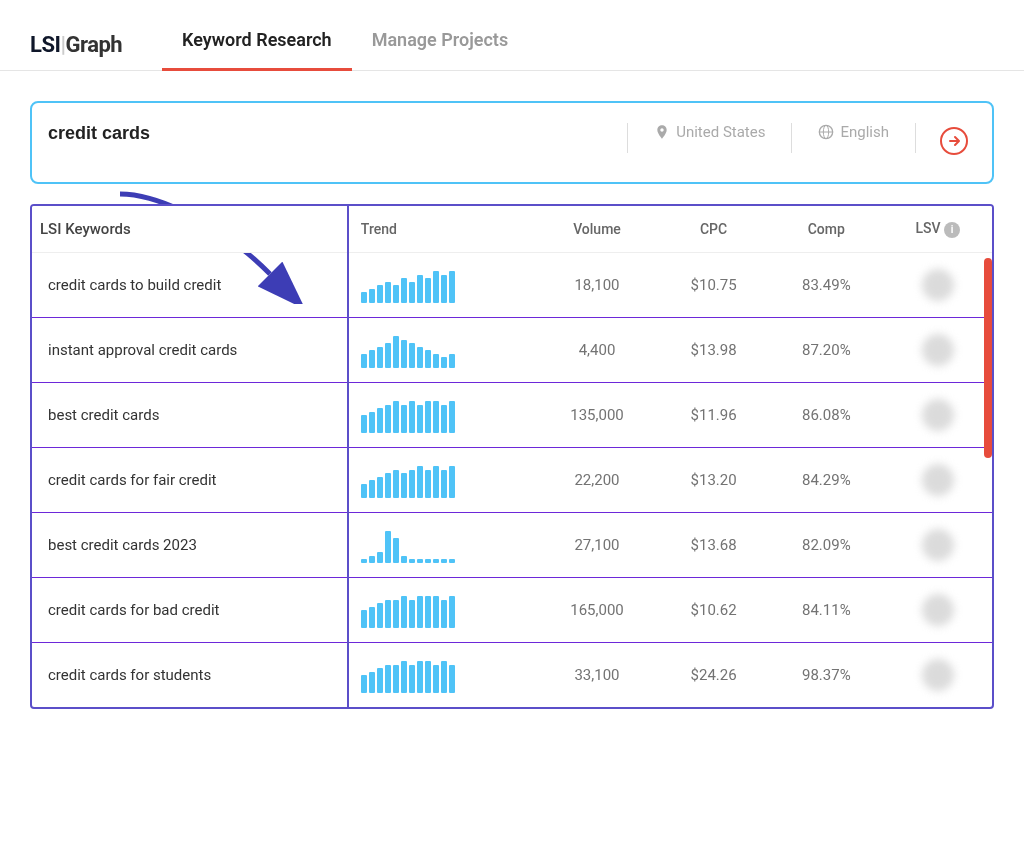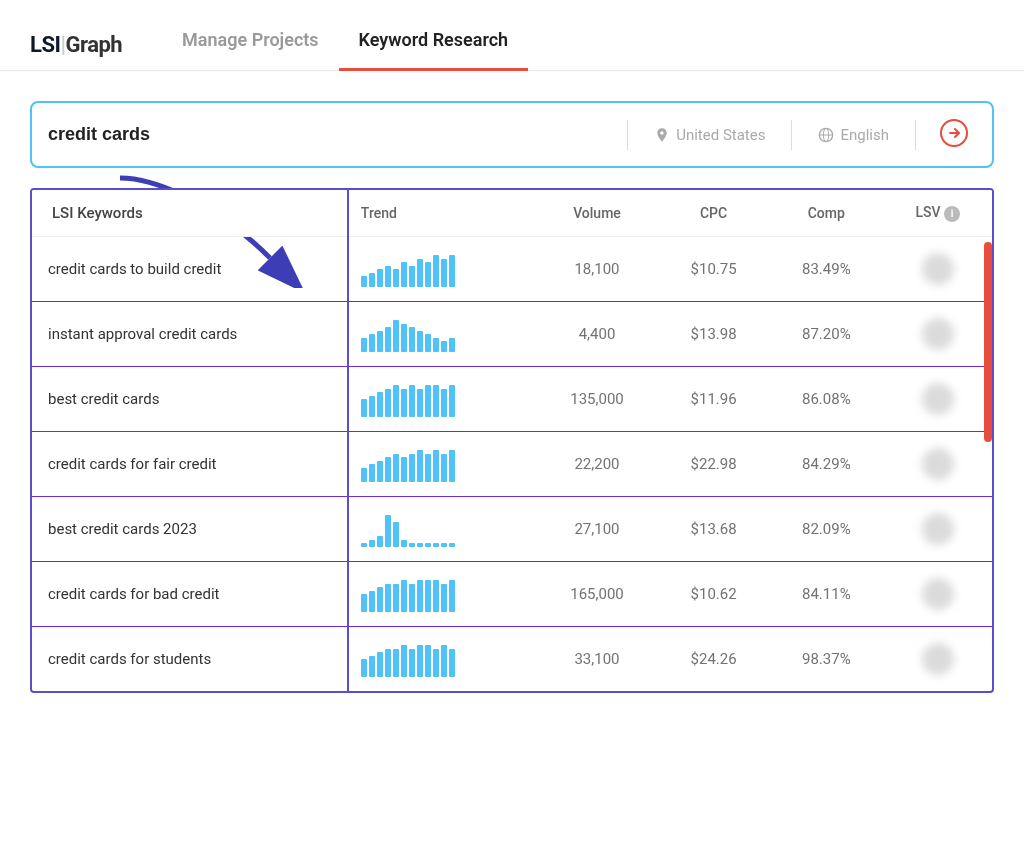--- a/index.html
+++ b/index.html
@@ -49,24 +49,24 @@
       color: #222;
       border-bottom: 3px solid #e74c3c;
     }
 
     
     .search-section {
       padding: 30px 30px 10px 30px;
     }
     .search-bar {
       display: flex;
-      align-items: center;
+      align-items: flex-start;
       border: 2px solid #4fc3f7;
       border-radius: 8px;
-      padding: 12px 16px;
+      padding: 20px 16px;
       gap: 0;
       background: #fff;
     }
     .search-input {
       flex: 1;
       border: none;
       outline: none;
       font-size: 18px;
       font-weight: 600;
       color: #222;
@@ -117,21 +117,21 @@
     }
     thead th {
       padding: 14px 12px;
       text-align: left;
       font-size: 14px;
       font-weight: 500;
       color: #666;
       border-bottom: 1px solid #eee;
     }
     thead th:first-child {
-      padding-left: 20px;
+      padding-left: 8px;
       color: #444;
       font-size: 15px;
     }
     tbody tr {
       border-bottom: 1px solid #6d28d9;
     }
     tbody tr:last-child {
       border-bottom: none;
     }
     tbody td {
@@ -211,22 +211,22 @@
     }
   </style>
 </head>
 <body>
 
 <div class="header">
   <div class="logo">
     <span class="lsi">LSI</span><span style="color:#ccc;">|</span><span class="graph">Graph</span>
   </div>
   <nav class="nav-tabs">
+    <div class="nav-tab active">Keyword Research</div>
     <div class="nav-tab">Manage Projects</div>
-    <div class="nav-tab active">Keyword Research</div>
   </nav>
 </div>
 
 <div class="search-section">
   <div class="search-bar">
     <input class="search-input" type="text" value="credit cards" style="">
     <div class="search-divider"></div>
     <div class="search-location">
 
       <svg width="16" height="16" viewBox="0 0 24 24" fill="none">
@@ -383,21 +383,21 @@
                 <div class="trend-bar" style="height: 25px;"></div>
                 <div class="trend-bar" style="height: 28px;"></div>
                 <div class="trend-bar" style="height: 32px;"></div>
                 <div class="trend-bar" style="height: 28px;"></div>
                 <div class="trend-bar" style="height: 32px;"></div>
                 <div class="trend-bar" style="height: 28px;"></div>
                 <div class="trend-bar" style="height: 32px;"></div>
               </div>
             </td>
             <td class="volume-cell">22,200</td>
-            <td class="cpc-cell">$22.98</td>
+            <td class="cpc-cell">$13.20</td>
             <td class="comp-cell">84.29%</td>
             <td class="lsv-cell">
               <div class="lsv-blur"></div>
             </td>
           </tr>
           <tr>
             <td class="keyword-col">best credit cards 2023</td>
             <td class="trend-cell">
               <div class="trend-chart">
                 <div class="trend-bar" style="height: 4px;"></div>

